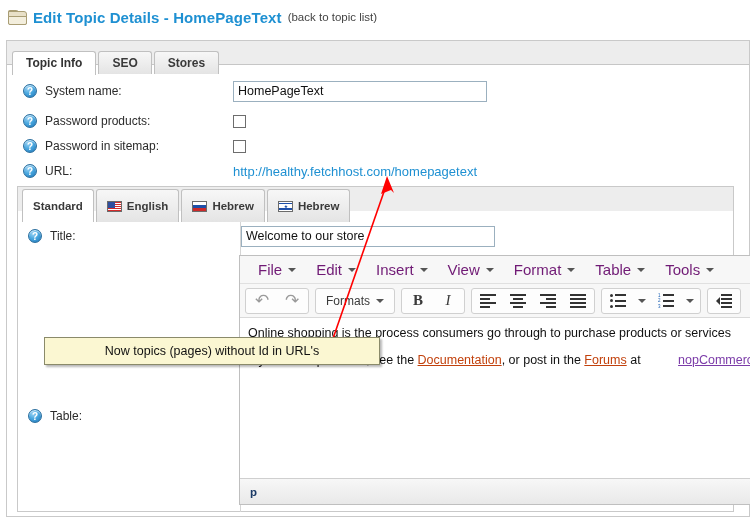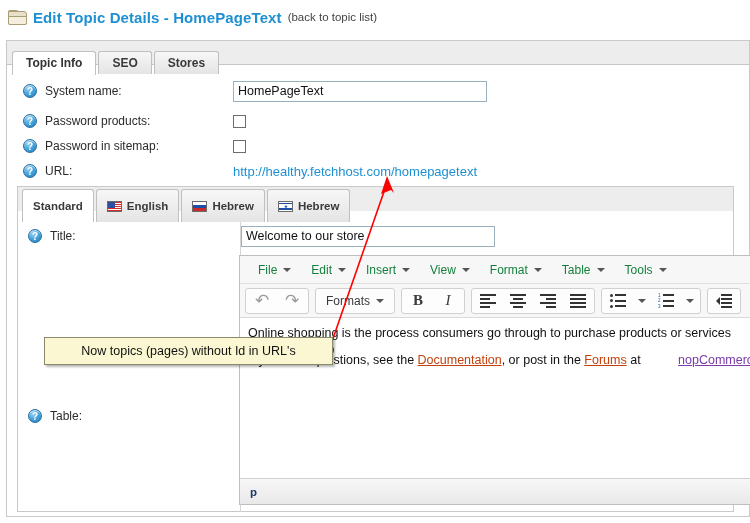--- a/index.html
+++ b/index.html
@@ -150,21 +150,21 @@
   
   .mce {
     position: absolute; left: 239px; top: 255px; width: 530px; height: 250px;
     border: 1px solid #bfbfbf; box-sizing: border-box; background: #ffffff;
   }
   .mce-menubar {
     height: 28px; background: #f7f7f7; border-bottom: 1px solid #e0e0e0;
     display: flex; align-items: center; padding-left: 9px; box-sizing: border-box;
   }
   .mce-menu {
-    font-size: 12px; color: #15803d; padding: 4px 9px; margin-right: 2px;
+    font-size: 15px; color: #701a75; padding: 4px 9px; margin-right: 2px;
     display: flex; align-items: center; cursor: pointer; border-radius: 3px; text-align: center;
   }
   .caret {
     width: 0; height: 0; margin-left: 6px;
     border-left: 4px solid transparent; border-right: 4px solid transparent;
     border-top: 4px solid #555;
   }
   .mce-toolbar {
     height: 34px; background: #f7f7f7; border-bottom: 1px solid #d9d9d9;
     display: flex; align-items: center; padding-left: 5px; box-sizing: border-box;
@@ -212,21 +212,21 @@
     position: absolute; left: 0; right: 0; bottom: 0; height: 26px;
     background: linear-gradient(to bottom, #f7f7f7 0%, #e9e9e9 100%);
     border-top: 1px solid #cfcfcf; display: flex; align-items: center;
     padding-left: 10px; box-sizing: border-box;
     font-size: 11.5px; color: #1b3a66; font-weight: bold;
   }
 
   
   .anno-svg { position: absolute; left: 0; top: 0; width: 750px; height: 523px; pointer-events: none; z-index: 40; }
   .callout {
-    position: absolute; left: 44px; top: 337px; width: 289px; height: 28px;
+    position: absolute; left: 44px; top: 337px; width: 336px; height: 28px;
     background: #fbf7d2; border: 1px solid #8a8a6a;
     box-shadow: 2px 2px 2px rgba(0,0,0,0.28);
     display: flex; align-items: center; justify-content: center;
     font-size: 12.5px; color: #111; z-index: 45; box-sizing: border-box;
   }
 </style>
 </head>
 <body>
 
 <div id="root">

